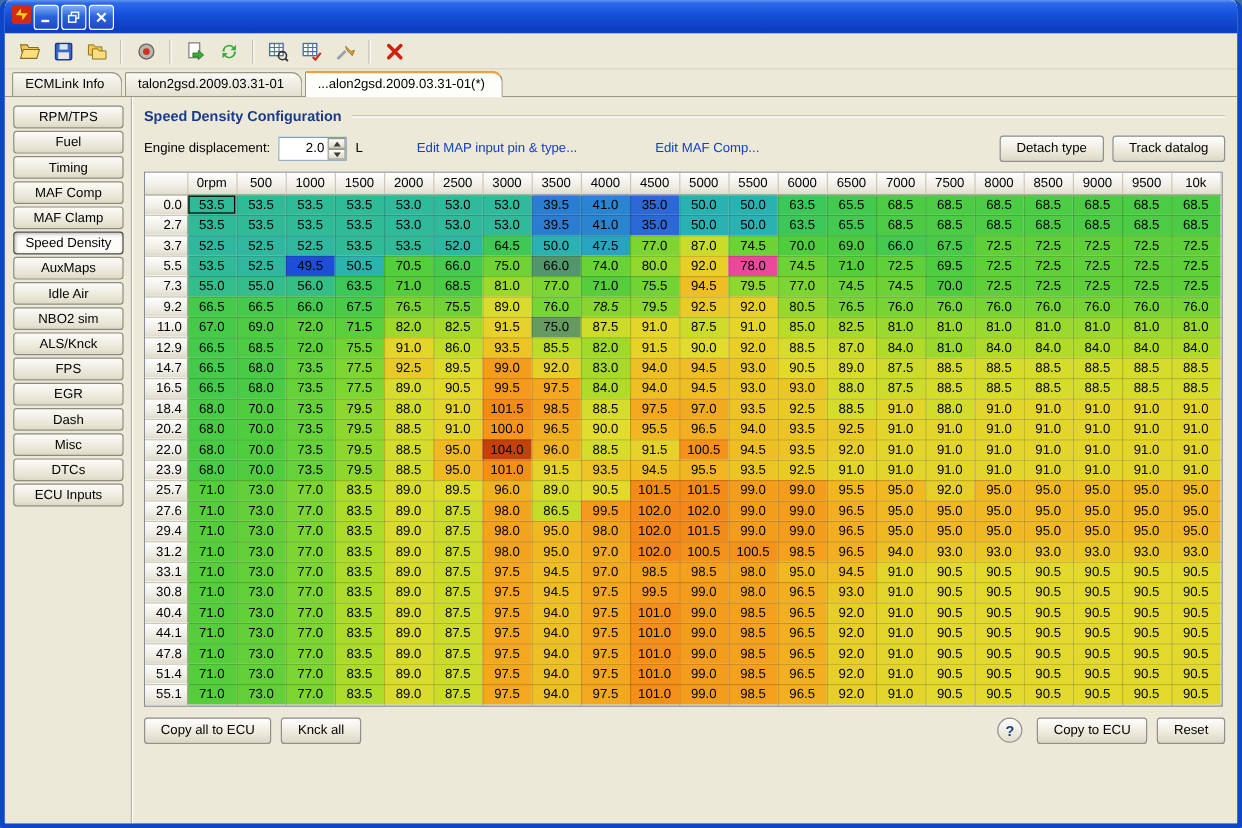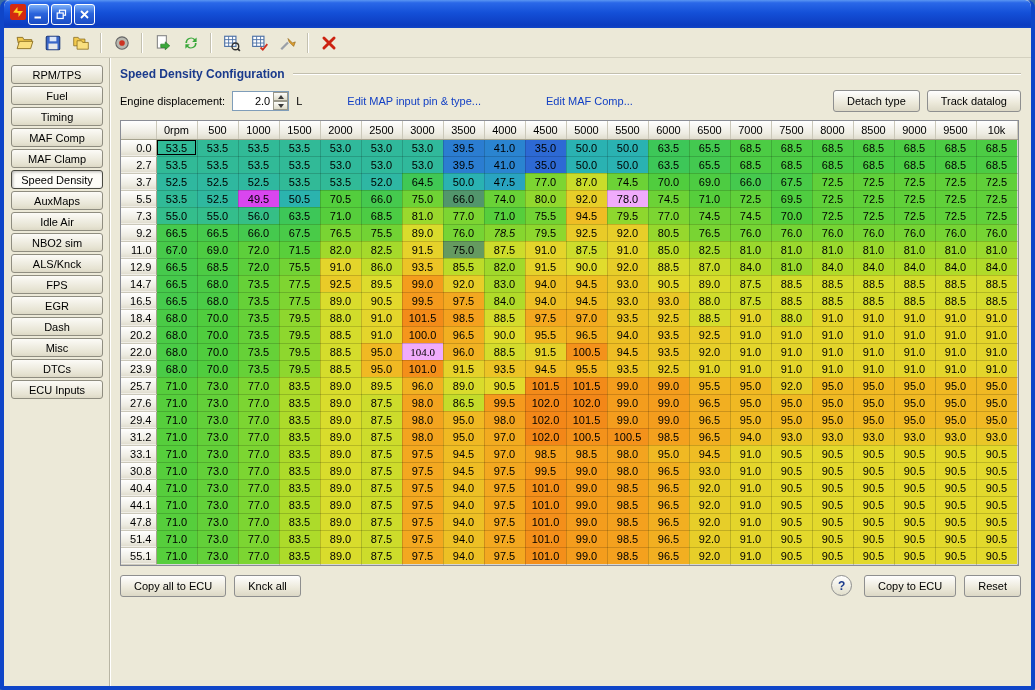--- a/index.html
+++ b/index.html
@@ -163,20 +163,25 @@
         </svg>
     </span>
     <span class="tool-sep"></span>
     <span class="tool-btn">
       <svg width="18" height="18" viewBox="0 0 16 16">
           <path d="M3.5 3.5l9 9M12.5 3.5l-9 9" stroke="#cc2211" stroke-width="2.6" stroke-linecap="round"></path>
         </svg>
     </span>
   </div>
 
+  <div class="tabbar">
+    <span class="tab">ECMLink Info</span>
+    <span class="tab">talon2gsd.2009.03.31-01</span>
+    <span class="tab active">...alon2gsd.2009.03.31-01(*)</span>
+  </div>
 
   <div class="content">
     <div class="sidebar">
         <div class="side-btn">RPM/TPS</div>
         <div class="side-btn">Fuel</div>
         <div class="side-btn">Timing</div>
         <div class="side-btn">MAF Comp</div>
         <div class="side-btn">MAF Clamp</div>
         <div class="side-btn selected">Speed Density</div>
         <div class="side-btn">AuxMaps</div>
@@ -316,30 +321,30 @@
                 <td style="background-color: rgb(96, 208, 58);">72.5</td>
                 <td style="background-color: rgb(96, 208, 58);">72.5</td>
                 <td style="background-color: rgb(96, 208, 58);">72.5</td>
                 <td style="background-color: rgb(96, 208, 58);">72.5</td>
                 <td style="background-color: rgb(96, 208, 58);">72.5</td>
               </tr>
               <tr>
                 <th>5.5</th>
                 <td style="background-color: rgb(49, 186, 151);">53.5</td>
                 <td style="background-color: rgb(47, 184, 159);">52.5</td>
-                <td style="background-color: #d946ef;">49.5</td>
+                <td style="background-color: #1d4ed8;">49.5</td>
                 <td style="background-color: rgb(43, 179, 174);">50.5</td>
                 <td style="background-color: rgb(83, 206, 61);">70.5</td>
                 <td style="background-color: rgb(69, 201, 78);">66.0</td>
                 <td style="background-color: rgb(111, 211, 53);">75.0</td>
                 <td class="selected" style="background-color: rgb(69, 201, 78);">66.0</td>
                 <td style="background-color: rgb(105, 210, 55);">74.0</td>
                 <td style="background-color: rgb(146, 216, 46);">80.0</td>
                 <td style="background-color: rgb(231, 206, 41);">92.0</td>
-                <td style="background-color: #f0abfc;">78.0</td>
+                <td style="background-color: #ec4899;">78.0</td>
                 <td style="background-color: rgb(108, 210, 54);">74.5</td>
                 <td style="background-color: rgb(86, 206, 60);">71.0</td>
                 <td style="background-color: rgb(96, 208, 58);">72.5</td>
                 <td style="background-color: rgb(79, 205, 64);">69.5</td>
                 <td style="background-color: rgb(96, 208, 58);">72.5</td>
                 <td style="background-color: rgb(96, 208, 58);">72.5</td>
                 <td style="background-color: rgb(96, 208, 58);">72.5</td>
                 <td style="background-color: rgb(96, 208, 58);">72.5</td>
                 <td style="background-color: rgb(96, 208, 58);">72.5</td>
               </tr>
@@ -536,21 +541,21 @@
                 <td style="background-color: rgb(228, 213, 43);">91.0</td>
               </tr>
               <tr>
                 <th>22.0</th>
                 <td style="background-color: rgb(74, 203, 70);">68.0</td>
                 <td style="background-color: rgb(80, 205, 62);">70.0</td>
                 <td style="background-color: rgb(102, 209, 56);">73.5</td>
                 <td style="background-color: rgb(142, 215, 46);">79.5</td>
                 <td style="background-color: rgb(213, 220, 44);">88.5</td>
                 <td style="background-color: rgb(240, 185, 35);">95.0</td>
-                <td style="background-color: #f0abfc; font-family: Liberation Serif, serif;">104.0</td>
+                <td style="background-color: #c2410c;">104.0</td>
                 <td style="background-color: rgb(241, 178, 34);">96.0</td>
                 <td style="background-color: rgb(213, 220, 44);">88.5</td>
                 <td style="background-color: rgb(230, 210, 42);">91.5</td>
                 <td style="background-color: rgb(244, 146, 27);">100.5</td>
                 <td style="background-color: rgb(239, 189, 36);">94.5</td>
                 <td style="background-color: rgb(236, 196, 38);">93.5</td>
                 <td style="background-color: rgb(231, 206, 41);">92.0</td>
                 <td style="background-color: rgb(228, 213, 43);">91.0</td>
                 <td style="background-color: rgb(228, 213, 43);">91.0</td>
                 <td style="background-color: rgb(228, 213, 43);">91.0</td>

